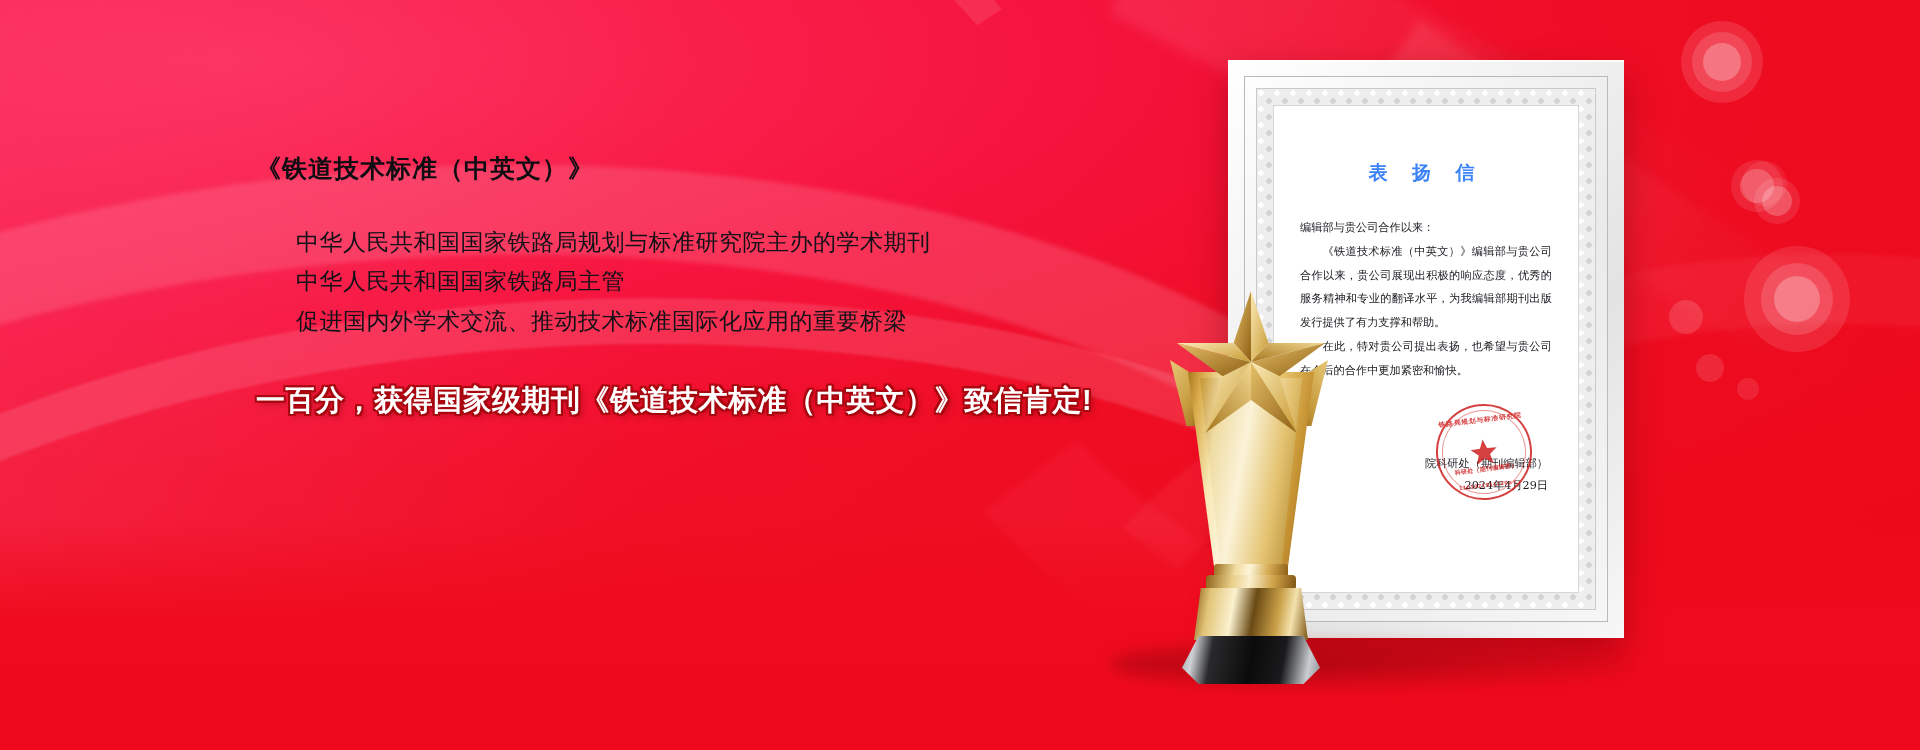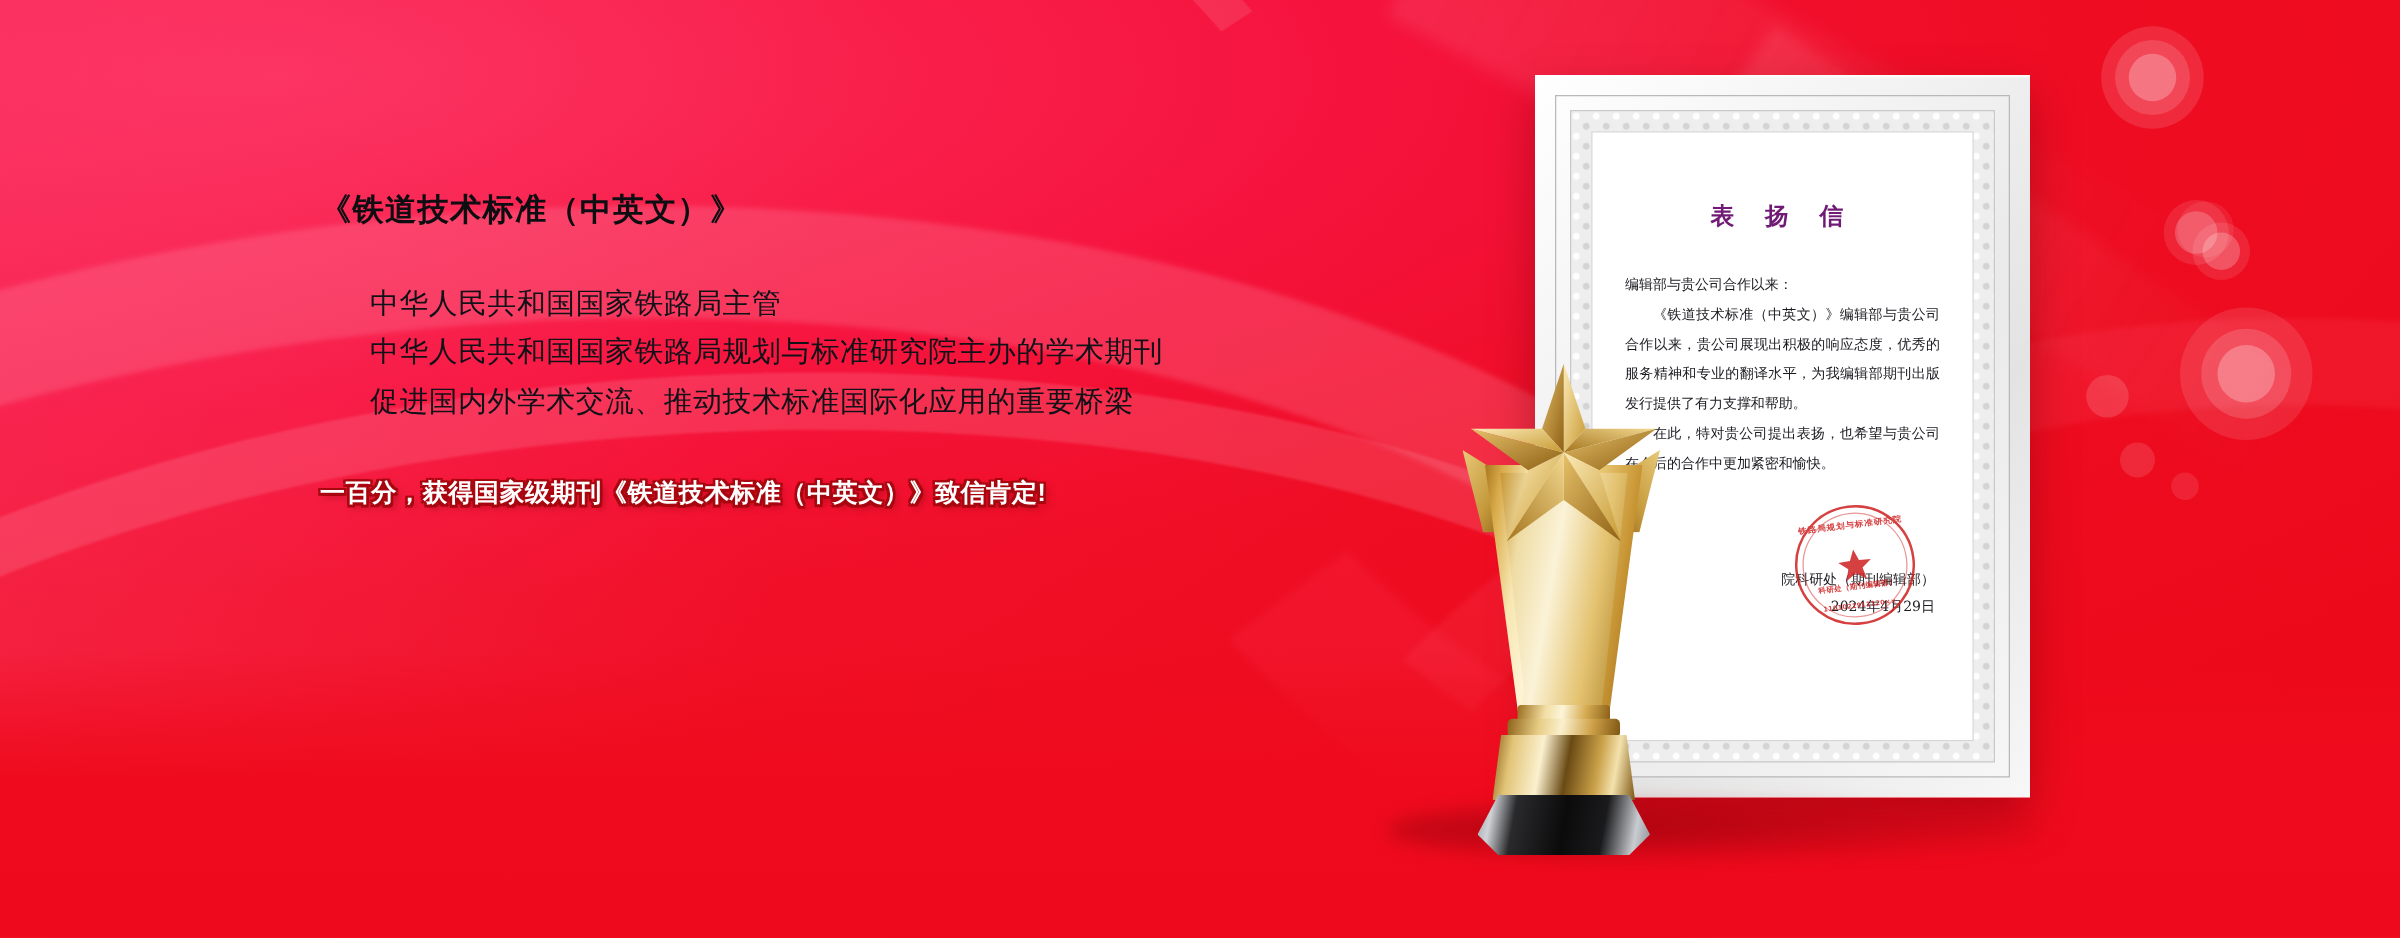--- a/index.html
+++ b/index.html
@@ -50,21 +50,21 @@
   .bokeh i{position:absolute;border-radius:50%;}
 
   
   .copy{position:absolute;left:256px;top:152px;width:900px;}
   .journal-title{
     font-size:25px;font-weight:bold;color:#0d0d12;letter-spacing:1px;
     line-height:1.3;margin:0 0 38px 0;white-space:nowrap;}
   .lede{margin:0;}
   .lede li{list-style:none;font-size:23px;color:#111118;line-height:1.72;letter-spacing:.5px;white-space:nowrap;}
   .headline{
-    margin:42px 0 0 0;font-size:20px;font-weight:bold;color:#ffffff;
+    margin:42px 0 0 0;font-size:29px;font-weight:bold;color:#ffffff;
     letter-spacing:.5px;white-space:nowrap;line-height:1.2;
     text-shadow:
       2px 0 0 #a8070f, -2px 0 0 #a8070f, 0 2px 0 #a8070f, 0 -2px 0 #a8070f,
       2px 2px 0 #a8070f, -2px 2px 0 #a8070f, 2px -2px 0 #a8070f, -2px -2px 0 #a8070f,
       3px 3px 6px rgba(110,0,8,.55);}
   .calligraphy{
     margin:58px 0 0 0;font-size:50px;font-weight:bold;white-space:nowrap;
     font-family:"DejaVu Serif","Liberation Serif",serif;
     font-style:italic;letter-spacing:10px;
     background:linear-gradient(175deg,#fdeab4 0%,#f3d388 30%,#e9b956 62%,#f5dfa2 100%);
@@ -83,21 +83,21 @@
   .mat{width:100%;height:100%;box-sizing:border-box;
     border:1px solid #c9c9c9;padding:16px;
     background-color:#eeeeee;
     background-image:
       radial-gradient(circle at 4px 4px, rgba(255,255,255,.95) 2.6px, rgba(0,0,0,0) 3px),
       radial-gradient(circle at 12px 12px, rgba(190,190,190,.55) 2.6px, rgba(0,0,0,0) 3px);
     background-size:16px 16px,16px 16px;}
   .paper{width:100%;height:100%;box-sizing:border-box;background:#ffffff;
     border:1px solid #d6d6d6;position:relative;padding:30px 26px 0 26px;}
 
-  .letter-title{text-align:center;font-size:19px;font-weight:bold;color:#701a75;
+  .letter-title{text-align:center;font-size:19px;font-weight:bold;color:#3b82f6;
     letter-spacing:9px;margin:24px 0 30px 0;
     font-family:"DejaVu Serif","Liberation Serif",serif;}
   .letter-body{font-size:11.2px;color:#1a1a20;line-height:2.12;text-align:justify;
     font-family:"DejaVu Serif","Liberation Serif",serif;}
   .letter-body p{margin:0;}
   .letter-body p.indent{text-indent:2em;}
   .sign-block{position:absolute;right:30px;bottom:96px;text-align:right;
     font-family:"DejaVu Serif","Liberation Serif",serif;
     font-size:11.2px;color:#1a1a20;line-height:1.9;}
   .seal{position:absolute;right:46px;bottom:92px;width:92px;height:92px;border-radius:50%;
@@ -177,22 +177,22 @@
   <div class="bokeh" style="left:1669px;top:300px;width:34px;height:34px;background:rgba(255,255,255,.14);"></div>
   <div class="bokeh" style="left:1696px;top:354px;width:28px;height:28px;background:rgba(255,255,255,.12);"></div>
   <div class="bokeh" style="left:1737px;top:378px;width:22px;height:22px;background:rgba(255,255,255,.10);"></div>
 
   <div class="bg-bottom"></div>
 
   <div class="copy">
     <h1 class="journal-title">《铁道技术标准（中英文）》</h1>
 
     <ul class="lede">
+      <li>中华人民共和国国家铁路局规划与标准研究院主办的学术期刊</li>
       <li>中华人民共和国国家铁路局主管</li>
-      <li>中华人民共和国国家铁路局规划与标准研究院主办的学术期刊</li>
       <li>促进国内外学术交流、推动技术标准国际化应用的重要桥梁</li>
     </ul>
 
     <p class="headline">一百分，获得国家级期刊《铁道技术标准（中英文）》致信肯定!</p>
 
   </div>
 
   <div class="frame">
     <div class="frame-bevel">
       <div class="mat">

